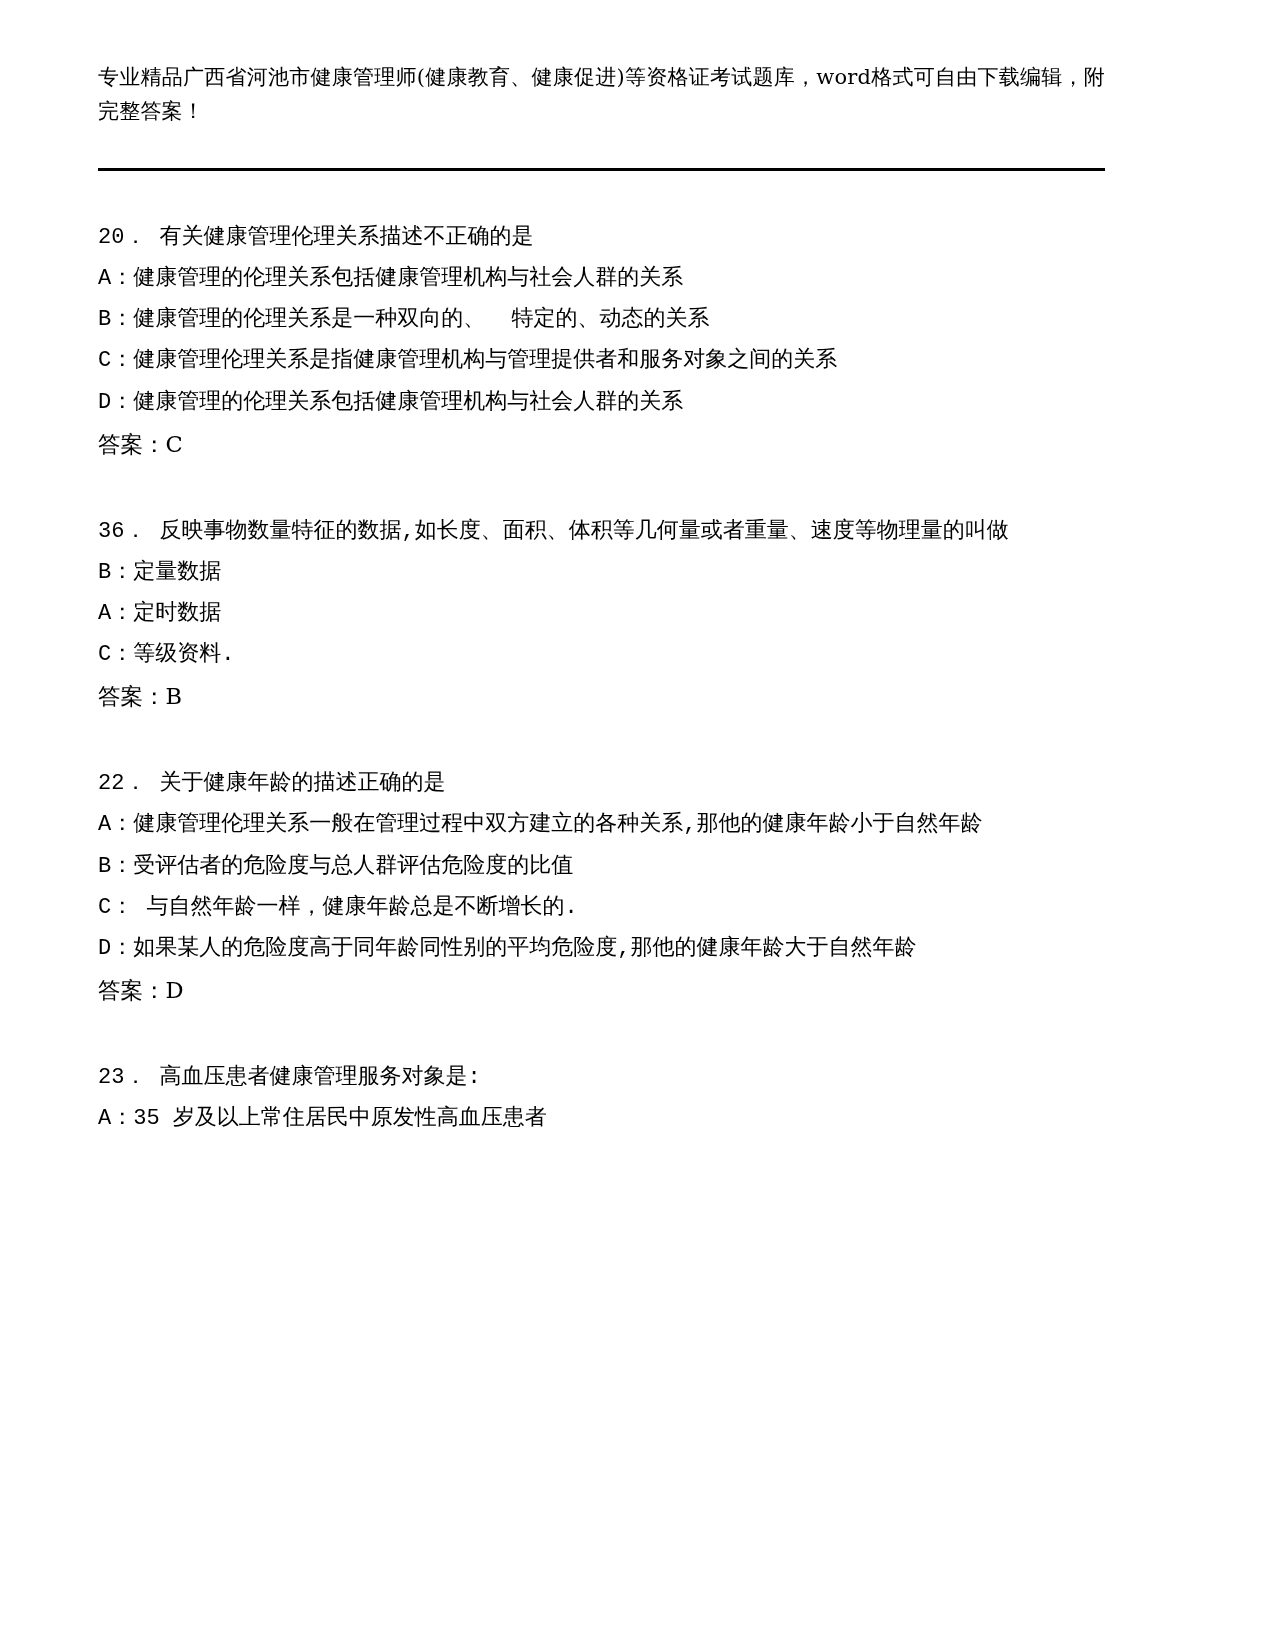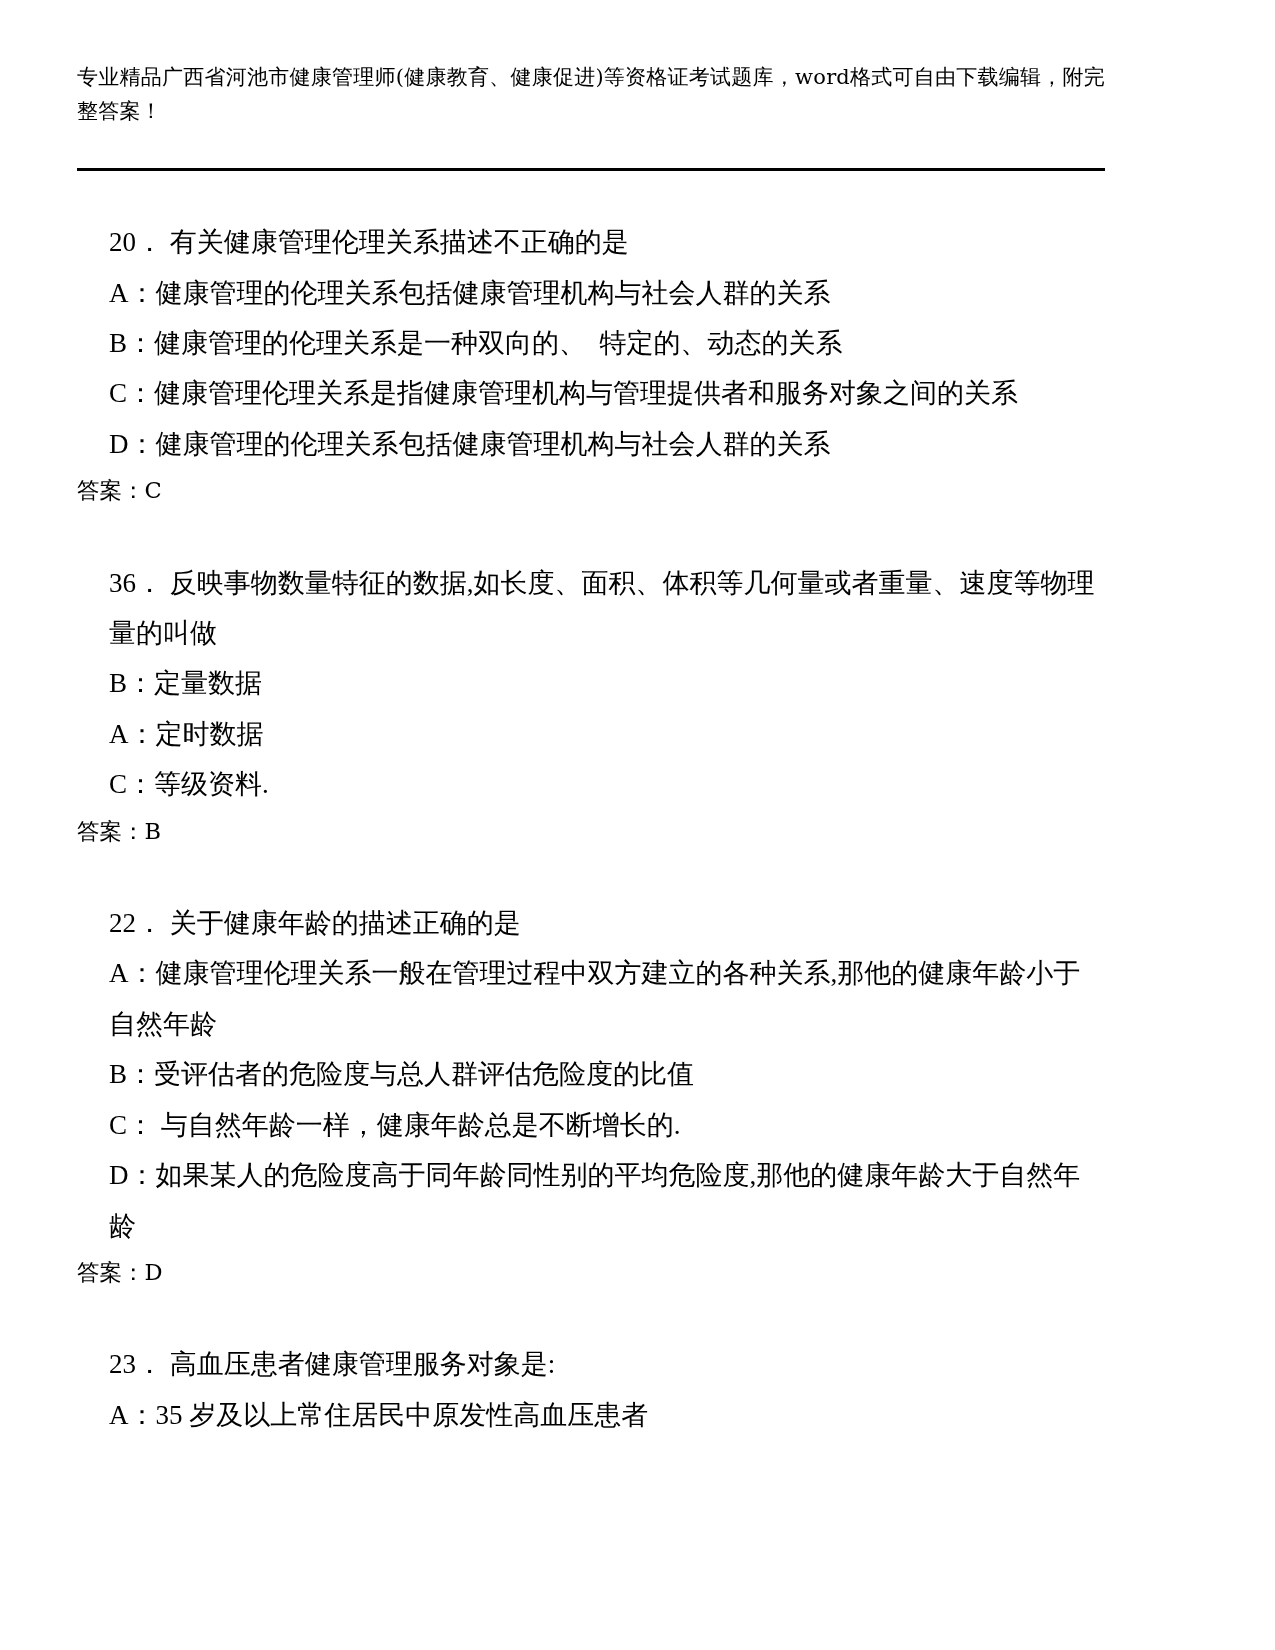--- a/index.html
+++ b/index.html
@@ -11,21 +11,21 @@
     width: 1275px;
     height: 1650px;
     font-family: "DejaVu Serif", serif;
     color: #000000;
   }
   .page {
     position: relative;
     width: 1275px;
     height: 1650px;
     box-sizing: border-box;
-    padding: 60px 170px 0 77px;
+    padding: 60px 170px 0 98px;
   }
   .header-text {
     font-family: "DejaVu Serif", serif;
     font-size: 21px;
     line-height: 1.62;
     letter-spacing: 0.2px;
     color: #000;
     text-align: justify;
   }
   .header-rule {
@@ -37,26 +37,25 @@
     box-sizing: border-box;
     padding: 0;
   }
   .body-block {
     margin-top: 46px;
   }
   .qblock {
     margin-bottom: 46px;
   }
   .line {
-    font-family: Liberation Serif, serif;
-    font-size: 27px;
+    font-family: Liberation Mono, monospace;
+    font-size: 22px;
     line-height: 1.87;
     color: #000;
     white-space: pre-wrap;
-    margin-left: 32px;
   }
   .answer {
     font-family: "DejaVu Serif", serif;
     font-size: 22.5px;
     line-height: 1.87;
     font-weight: normal;
     color: #000;
   }
 </style>
 </head>

